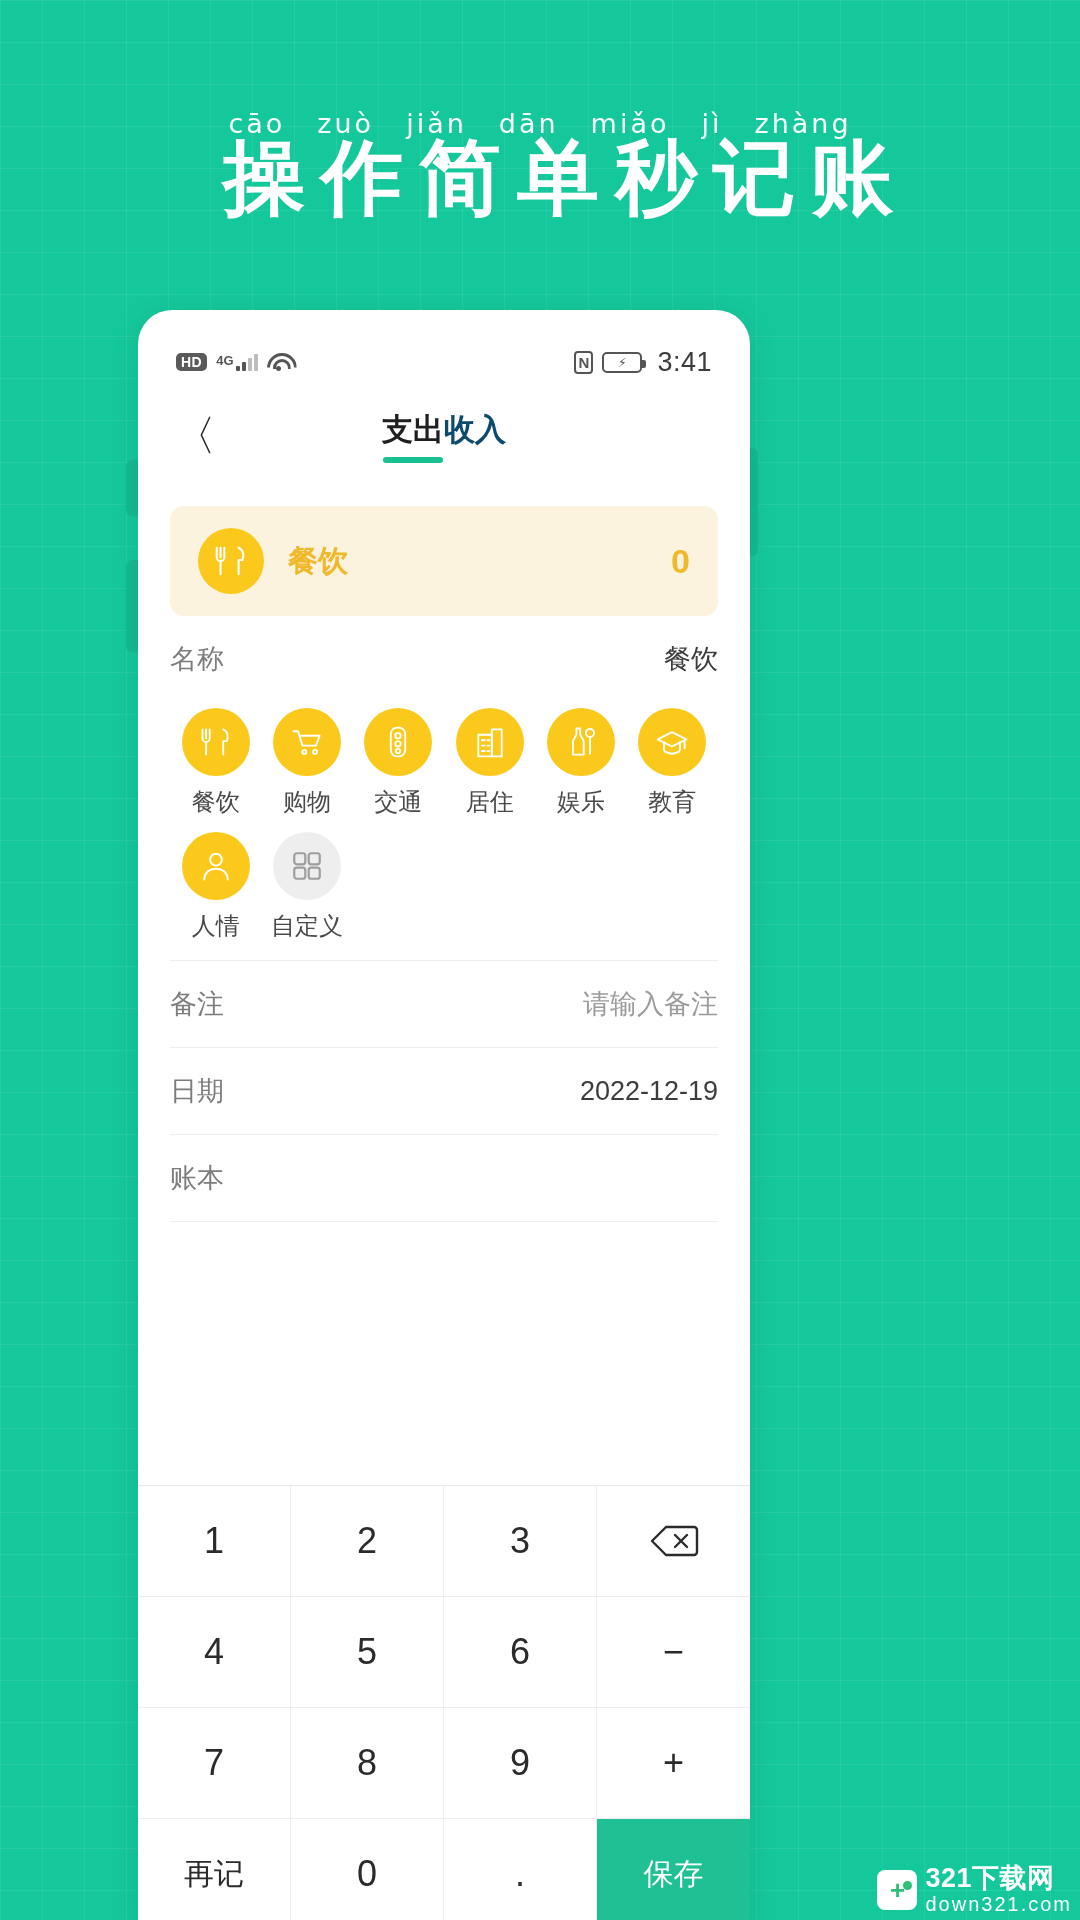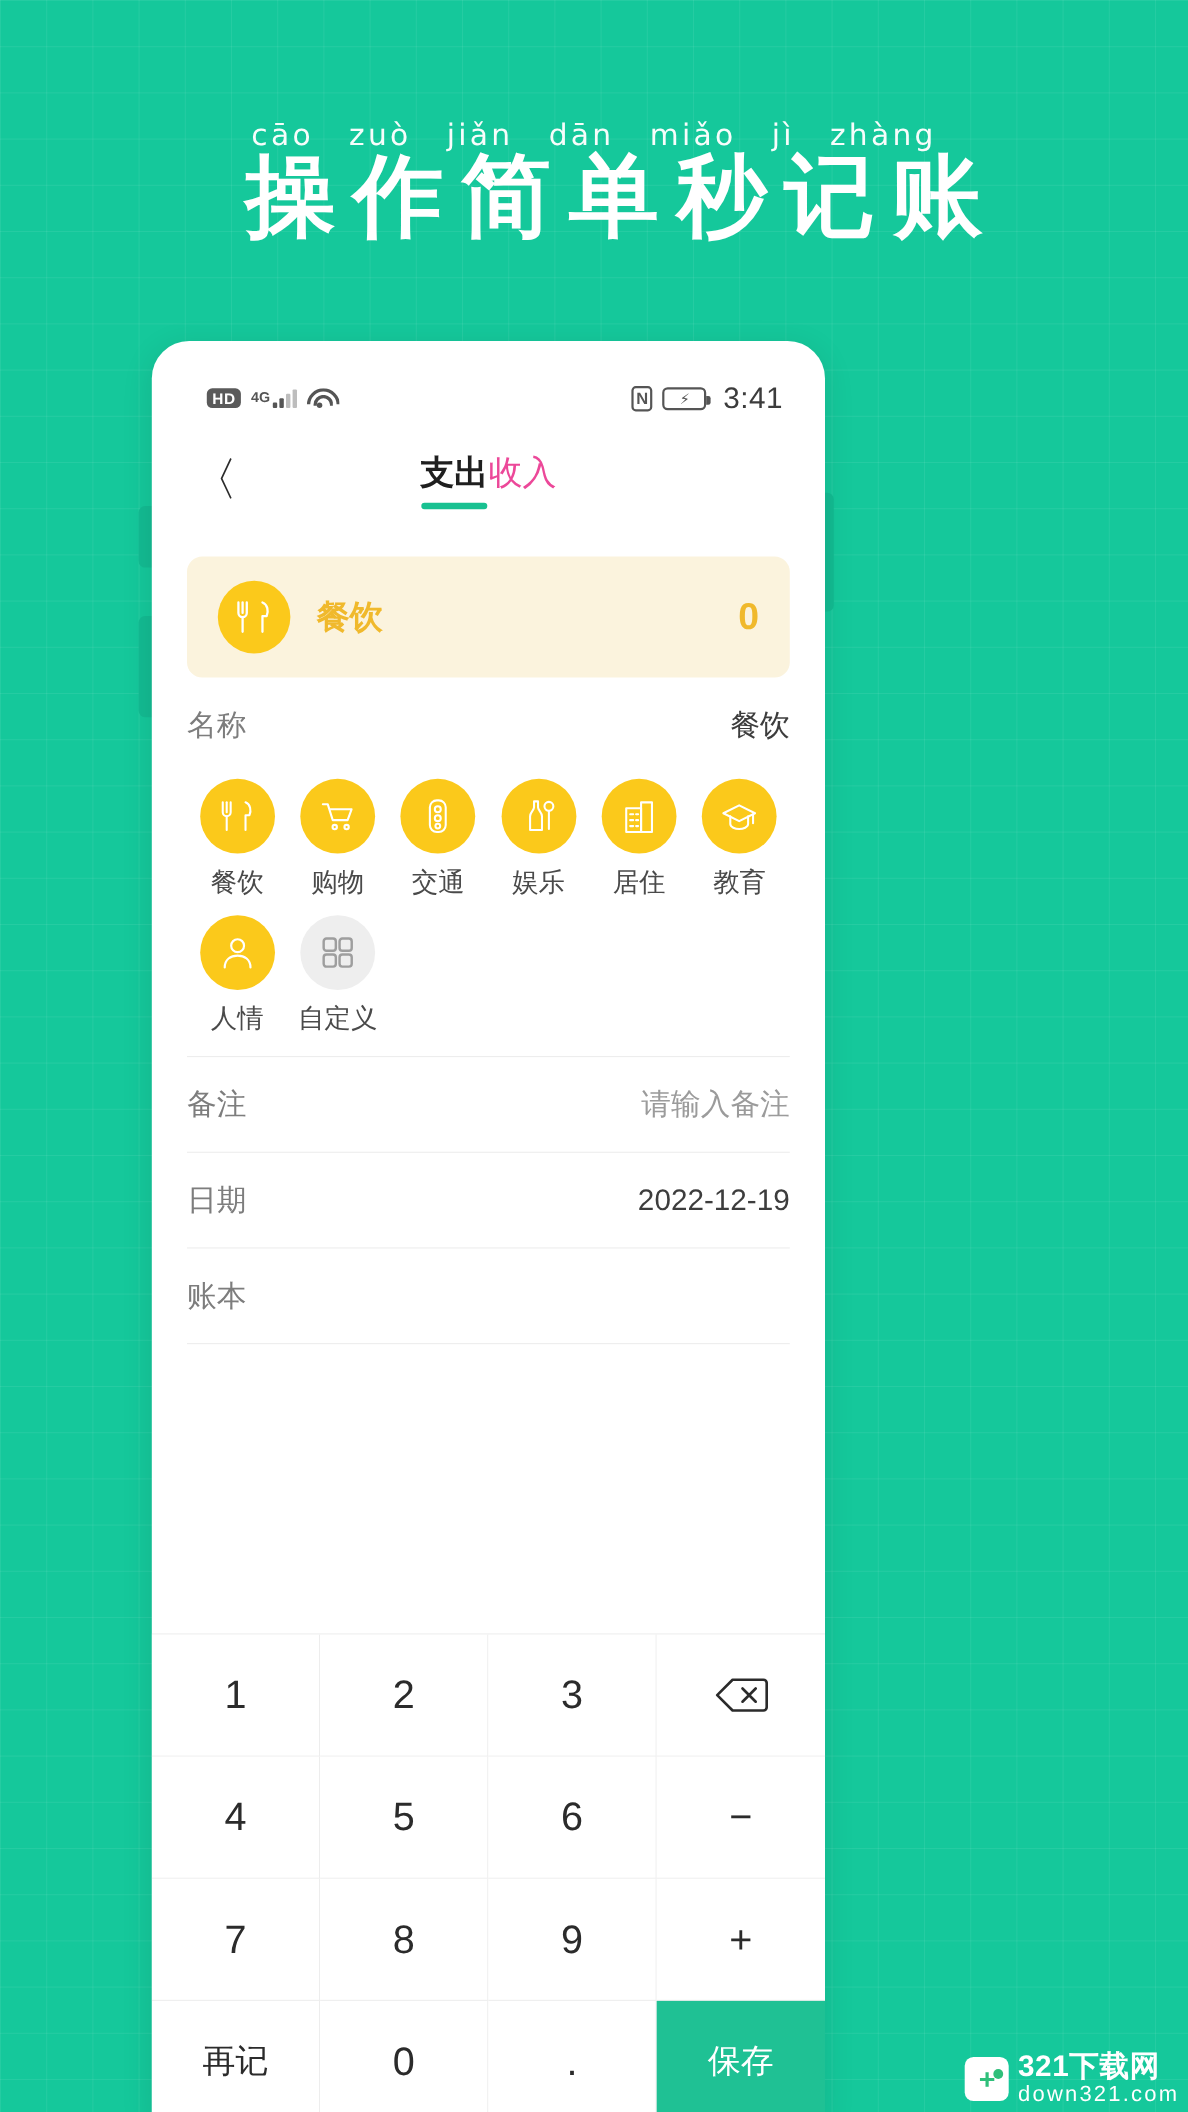--- a/index.html
+++ b/index.html
@@ -65,21 +65,21 @@
   #side-btn-1 { top: 460px; height: 56px; }
   #side-btn-2 { top: 560px; height: 92px; }
   #side-btn-r  {
     position: absolute; right: 322px; top: 448px; width: 12px; height: 108px;
     background: #13bb92; border-radius: 0 6px 6px 0; z-index: 3;
   }
 
   
   #statusbar {
     height: 78px; display: flex; align-items: center;
-    padding: 26px 38px 0 50px; justify-content: space-between;
+    padding: 26px 38px 0 38px; justify-content: space-between;
   }
   .sb-left, .sb-right { display: flex; align-items: center; gap: 9px; }
   .hd-badge {
     background: #5a5a5a; color: #fff; font-size: 14px; font-weight: 700;
     border-radius: 5px; padding: 2px 5px; line-height: 1; letter-spacing: .5px;
   }
   .net { display: flex; align-items: center; gap: 2px; }
   .net-label { font-size: 13px; color: #555; font-weight: 700; align-self: flex-start; line-height: 1;}
   .bars { display: flex; align-items: flex-end; gap: 2px; height: 17px; }
   .bars i { width: 4px; background: #555; border-radius: 1px; display:block; }
@@ -128,21 +128,21 @@
     position: relative; padding: 0 36px;
   }
   #back-btn {
     font-size: 42px; color: #2b2b2b; line-height: 1; width: 46px;
     font-family: "DejaVu Sans", sans-serif;
   }
   #tabs {
     position: absolute; left: 0; right: 0; display: flex;
     justify-content: center; align-items: flex-end;
   }
-  .tab { font-size: 31px; color: #ec4899; position: relative; padding-bottom: 12px; }
+  .tab { font-size: 31px; color: #0c4a6e; position: relative; padding-bottom: 12px; font-weight: bold; }
   .tab.active { color: #1f1f1f; font-weight: 600; }
   .tab.active::after {
     content:""; position:absolute; left:50%; transform:translateX(-50%);
     bottom:0; width:60px; height:6px; background:#18c191; border-radius:3px;
   }
 
   
   #amount-card {
     margin: 22px 32px 0 32px; height: 110px;
     background: #fbf3dd; border-radius: 14px;
@@ -335,37 +335,37 @@
             <circle cx="20" cy="22" r="3"></circle>
             <circle cx="20" cy="30" r="2.4"></circle>
         </svg>
       </div>
       <div class="cat-label">交通</div>
     </div>
 
     <div class="cat-item">
       <div class="cat-icon">
         <svg width="36" height="36" viewBox="0 0 40 40" fill="none" stroke="#fff" stroke-width="2.1" stroke-linecap="round" stroke-linejoin="round">
+          <rect x="7" y="12" width="15" height="24"></rect>
+          <rect x="22" y="6" width="11" height="30"></rect>
+          <path d="M11 18h3M17 18h2M11 24h3M17 24h2M11 30h3M17 30h2"></path>
+        </svg>
+      </div>
+      <div class="cat-label">居住</div>
+    </div>
+
+    <div class="cat-item">
+      <div class="cat-icon">
+        <svg width="36" height="36" viewBox="0 0 40 40" fill="none" stroke="#fff" stroke-width="2.1" stroke-linecap="round" stroke-linejoin="round">
           <path d="M15 5 h4 v6 c0 3 4 5 4 9 v14 h-12 V20 c0-4 4-6 4-9 z"></path>
           <circle cx="30" cy="10" r="4.5"></circle>
             <path d="M30 15 v18"></path>
         </svg>
       </div>
       <div class="cat-label">娱乐</div>
-    </div>
-
-    <div class="cat-item">
-      <div class="cat-icon">
-        <svg width="36" height="36" viewBox="0 0 40 40" fill="none" stroke="#fff" stroke-width="2.1" stroke-linecap="round" stroke-linejoin="round">
-          <rect x="7" y="12" width="15" height="24"></rect>
-          <rect x="22" y="6" width="11" height="30"></rect>
-          <path d="M11 18h3M17 18h2M11 24h3M17 24h2M11 30h3M17 30h2"></path>
-        </svg>
-      </div>
-      <div class="cat-label">居住</div>
     </div>
 
 
     <div class="cat-item">
       <div class="cat-icon">
         <svg width="36" height="36" viewBox="0 0 40 40" fill="none" stroke="#fff" stroke-width="2.1" stroke-linecap="round" stroke-linejoin="round">
           <path d="M20 9 L36 17 L20 25 L4 17 Z"></path>
           <path d="M11 20 v8 c0 3 5 5 9 5 s9-2 9-5 v-8"></path>
           <path d="M34 18 v9"></path>
         </svg>

